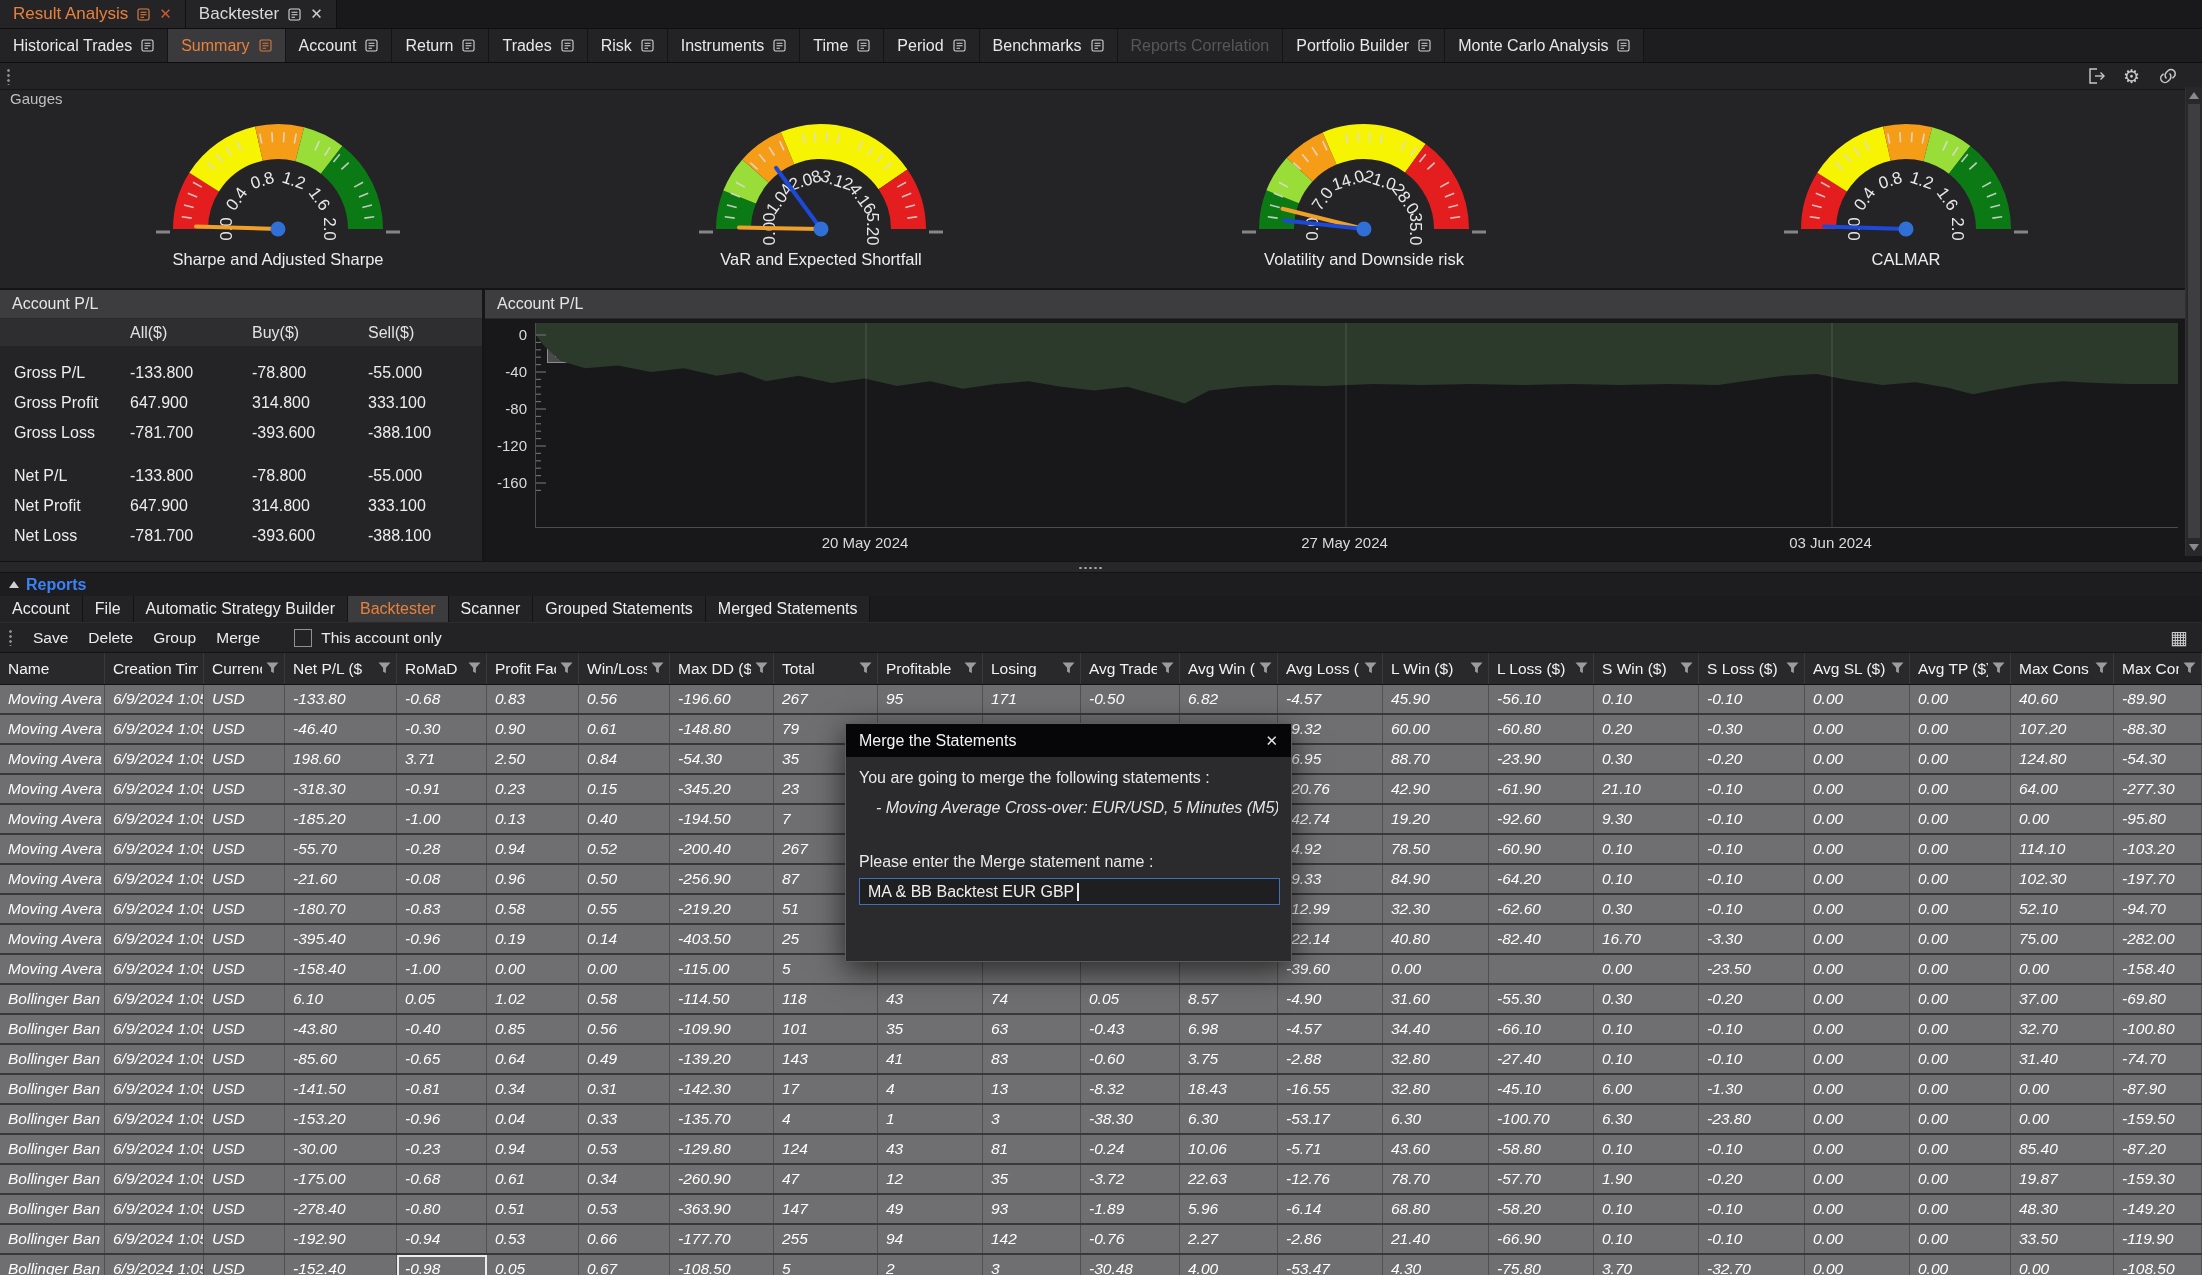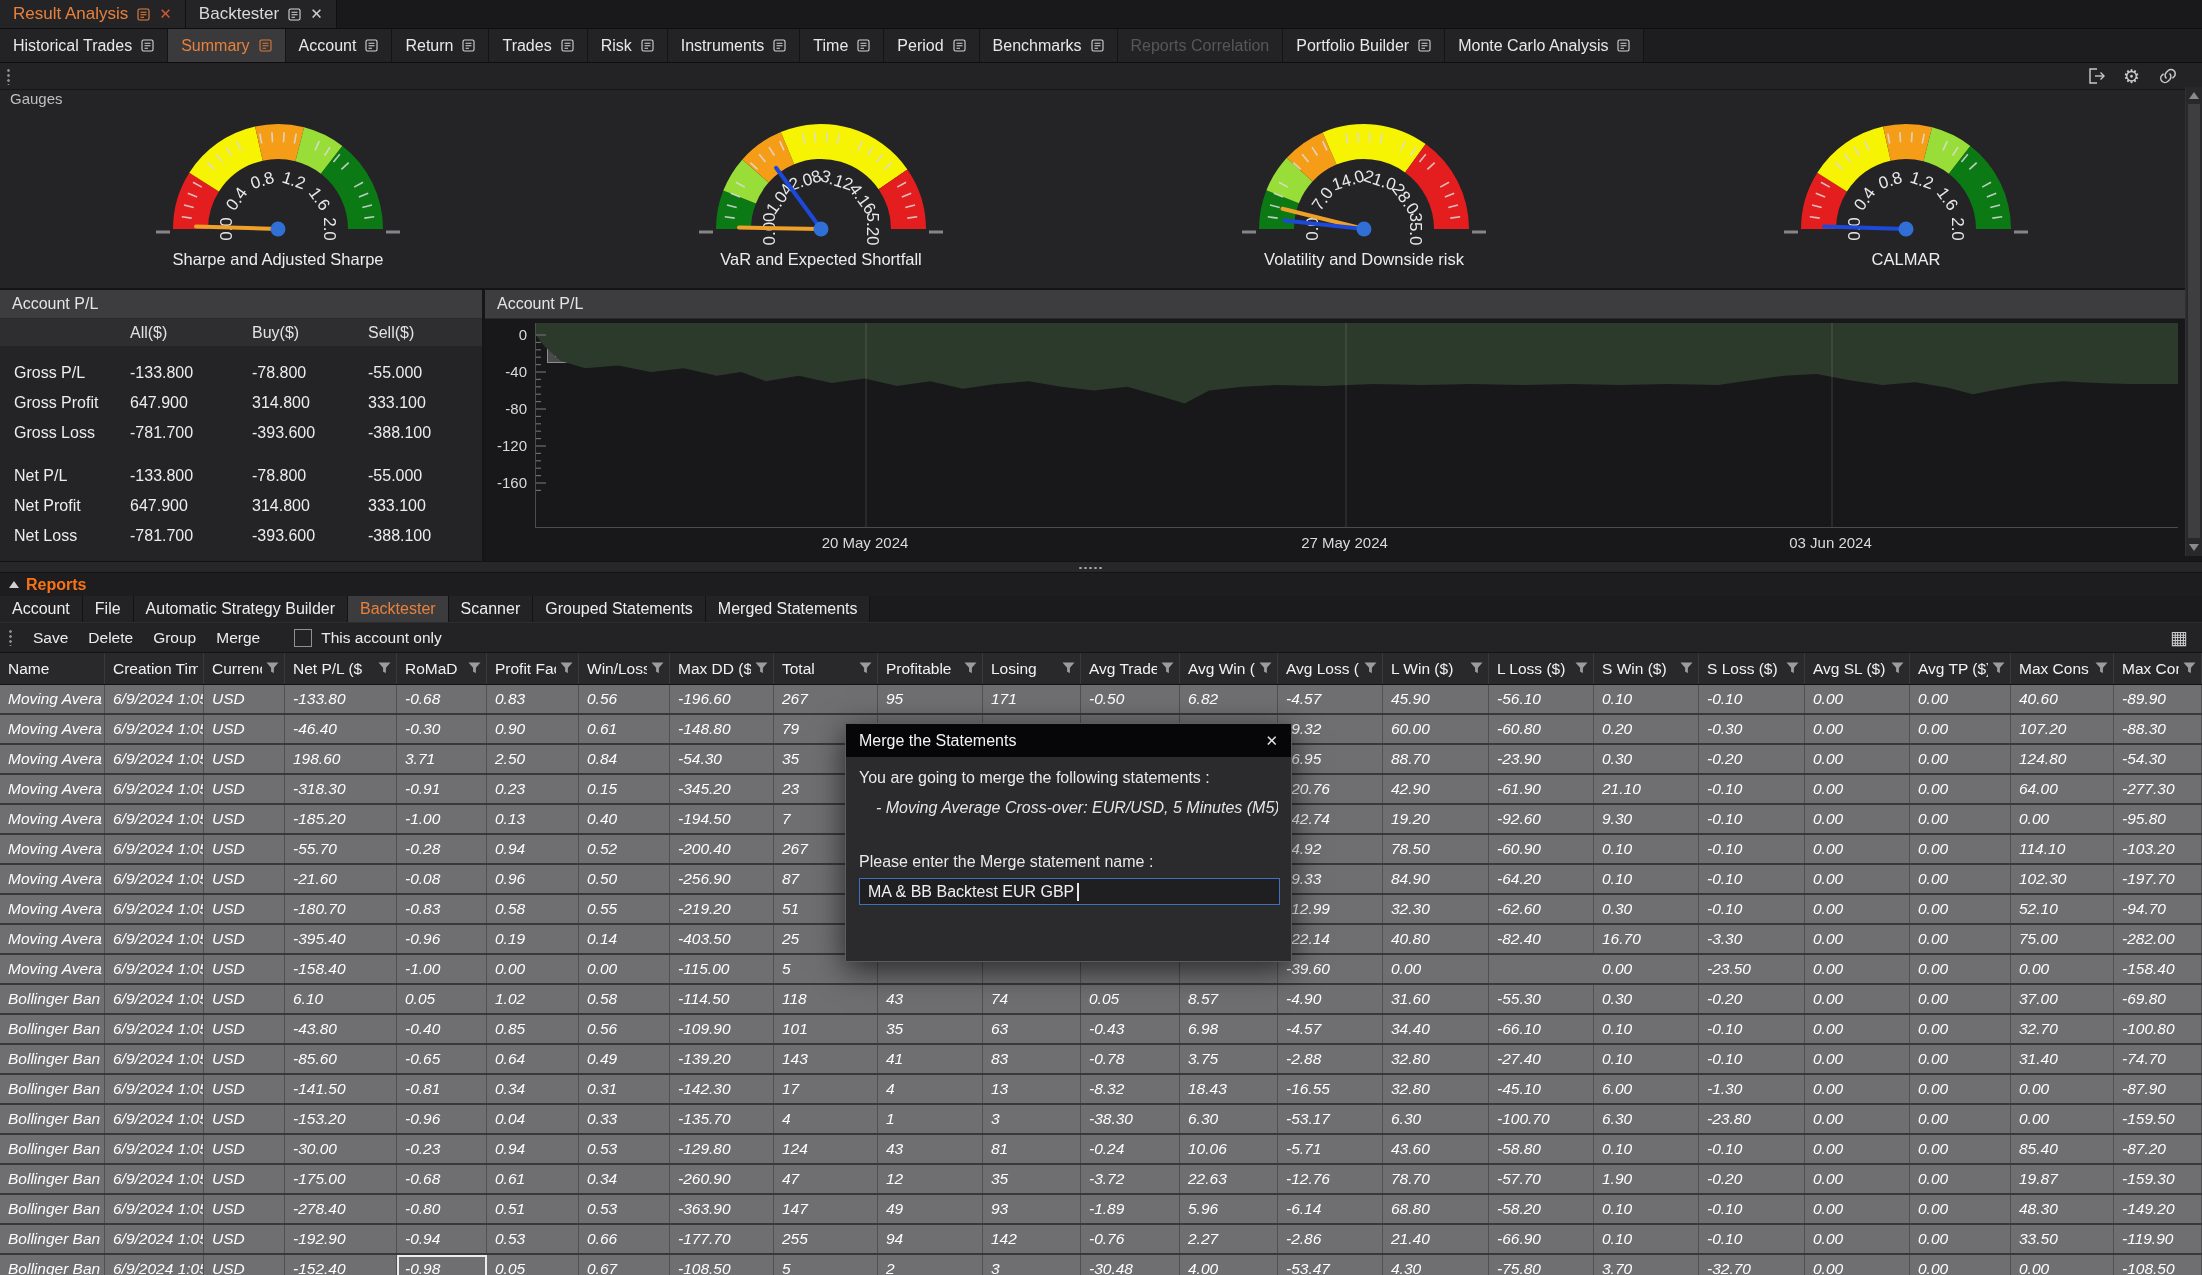--- a/index.html
+++ b/index.html
@@ -78,21 +78,21 @@
             border-top:7px solid #8a8a8c;}
   .vs-thumb{position:absolute;left:2px;right:2px;top:17px;height:434px;background:#3e3e41;}
 
   
   .splitter{height:10px;background:#27272a;border-top:1px solid #131315;border-bottom:1px solid #131315;position:relative;}
   .splitter-grip{position:absolute;left:1078px;top:3.5px;width:26px;height:4px;
         background-image:radial-gradient(circle,#a2a2a4 1px,transparent 1.4px);background-size:5px 4px;}
 
   
   .reports-header{height:23px;display:flex;align-items:center;gap:7px;padding-left:9px;
-                  background:#1d1d1f;font-weight:bold;color:#f97316;font-size:16px;}
+                  background:#1d1d1f;font-weight:bold;color:#3b82f6;font-size:16px;}
   .collapse-arrow{width:0;height:0;border-left:5px solid transparent;border-right:5px solid transparent;
                   border-bottom:7px solid #cfcfd1;}
   .reports-tabs{height:26px;background:#1b1b1d;display:flex;}
   .report-tab{padding:0 12px;line-height:26px;font-size:16px;color:#eeeef0;background:#232326;
               border-right:1px solid #131315;}
   .report-tab.selected{background:#3c3c3f;color:#e8813c;}
   .reports-toolbar{height:29px;background:#232326;display:flex;align-items:center;gap:20px;
                    padding-left:16px;position:relative;border-top:1px solid #2c2c2e;border-bottom:1px solid #131315;}
   .tb-btn{font-size:15.5px;color:#ededef;}
   .tb-check{display:flex;align-items:center;gap:9px;margin-left:14px;}
@@ -1026,21 +1026,21 @@
           <div class="rt-cell" style="width: 99px;">6/9/2024 1:05</div>
           <div class="rt-cell" style="width: 81px;">USD</div>
           <div class="rt-cell" style="width: 112px;">-85.60</div>
           <div class="rt-cell" style="width: 90px;">-0.65</div>
           <div class="rt-cell" style="width: 92px;">0.64</div>
           <div class="rt-cell" style="width: 91px;">0.49</div>
           <div class="rt-cell" style="width: 104px;">-139.20</div>
           <div class="rt-cell" style="width: 104px;">143</div>
           <div class="rt-cell" style="width: 105px;">41</div>
           <div class="rt-cell" style="width: 98px;">83</div>
-          <div class="rt-cell" style="width: 99px;">-0.78</div>
+          <div class="rt-cell" style="width: 99px;">-0.60</div>
           <div class="rt-cell" style="width: 98px;">3.75</div>
           <div class="rt-cell" style="width: 105px;">-2.88</div>
           <div class="rt-cell" style="width: 106px;">32.80</div>
           <div class="rt-cell" style="width: 105px;">-27.40</div>
           <div class="rt-cell" style="width: 105px;">0.10</div>
           <div class="rt-cell" style="width: 106px;">-0.10</div>
           <div class="rt-cell" style="width: 105px;">0.00</div>
           <div class="rt-cell" style="width: 101px;">0.00</div>
           <div class="rt-cell" style="width: 103px;">31.40</div>
           <div class="rt-cell" style="width: 88px;">-74.70</div>

